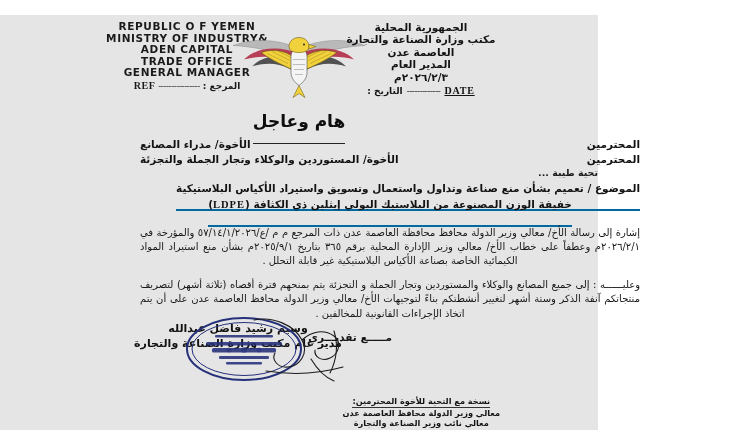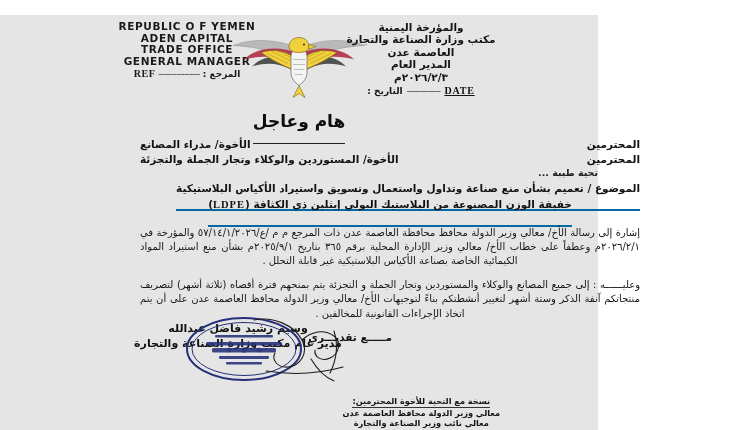--- a/index.html
+++ b/index.html
@@ -297,20 +297,21 @@
 </style>
 </head>
 <body>
 
 <div class="page">
 
   <div class="letterhead">
 
     <div class="lh-left">
       <div class="ln">REPUBLIC O F  YEMEN</div>
+      <div class="ln">MINISTRY OF INDUSTRY&amp;</div>
       <div class="ln">ADEN CAPITAL</div>
       <div class="ln">TRADE OFFICE</div>
       <div class="ln">GENERAL MANAGER</div>
       <div class="ref-row">
         <span class="ar-lbl">المرجع :</span>
         <span class="dots">----------------</span>
         <span class="en-lbl">REF</span>
       </div>
     </div>
 
@@ -348,21 +349,21 @@
         <path d="M150 30 C162 30 170 38 170 48 C170 56 162 60 150 60
                  C138 60 130 56 130 48 C130 38 138 30 150 30 Z" fill="#f2d23c" stroke="#6b5a12" stroke-width="1.2"></path>
         <path d="M170 44 L184 48 L170 53 Z" fill="#f2d23c" stroke="#6b5a12" stroke-width="1"></path>
         <circle cx="160" cy="44" r="2" fill="#2b2b2b"></circle>
 
         <path d="M150 126 L138 150 L150 142 L162 150 Z" fill="#f2d23c" stroke="#6b5a12" stroke-width="1.1"></path>
       </svg>
     </div>
 
     <div class="lh-right">
-      <div class="ln">والمؤرخة اليمنية</div>
+      <div class="ln">الجمهورية المحلية</div>
       <div class="ln">مكتب وزارة الصناعة والتجارة</div>
       <div class="ln">العاصمة عدن</div>
       <div class="ln">المدير العام</div>
       <div class="ln">٢٠٢٦/٢/٣م</div>
       <div class="date-row">
         <span class="ar-lbl">التاريخ :</span>
         <span class="dots">-------------</span>
         <span class="en-lbl">DATE</span>
       </div>
     </div>

